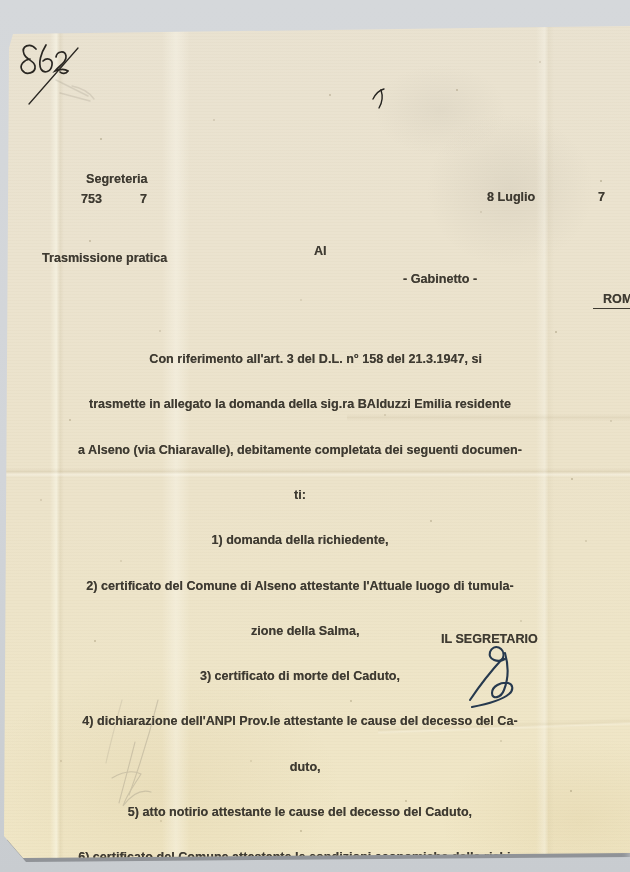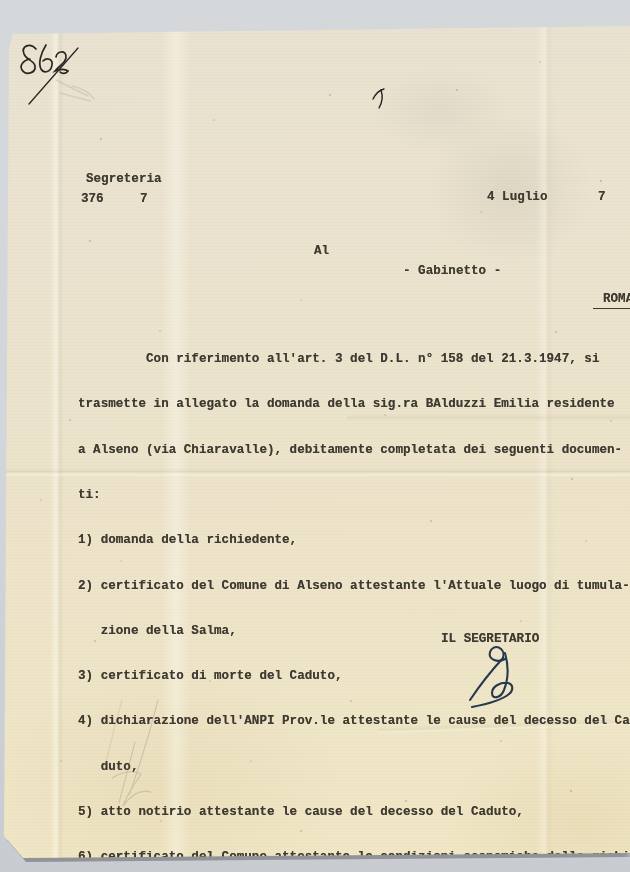--- a/index.html
+++ b/index.html
@@ -1,19 +1,20 @@
 <!DOCTYPE html>
 <html><head>
 <meta charset="utf-8">
 <style>
   html,body{margin:0;padding:0;background:#b9bdc1;}
   .page{
     position:relative;width:630px;height:872px;overflow:hidden;
     background:linear-gradient(180deg,#d5d8db 0%,#d2d5d9 55%,#c8ccd0 100%);
-    font-family:Liberation Mono, monospace;
+    font-family:Liberation Sans, sans-serif;
+    text-align:center;
   }
   .paper-shadow{
     position:absolute;inset:0;
     clip-path:polygon(15px 38px,630px 30px,630px 857px,26px 862px,7px 840px,12px 52px);
     background:rgba(75,78,82,.45);filter:blur(4px);
   }
   .paper{
     position:absolute;inset:0;
     clip-path:polygon(13px 34px,630px 26px,630px 853px,23px 858px,4px 836px,9px 48px);
     background:
@@ -43,21 +44,21 @@
   }
   #hdr-office{left:86px;top:172px;}
   #hdr-num{left:81px;top:192px;}
   #hdr-col{left:140px;top:192px;}
   #date-txt{left:487px;top:190px;}
   #date-col{left:598px;top:190px;}
   #subj1{left:42px;top:251px;}
   #subj2{left:42px;top:273px;}
   #rcpt-al{left:314px;top:244px;}
   #rcpt-name{left:349px;top:260px;}
-  #rcpt-office{left:403px;top:264px;}
+  #rcpt-office{left:403px;top:272px;}
   #rcpt-city{left:593px;top:292px;padding:0 4px 1px 10px;border-bottom:1.4px solid #3e3a31;}
   #body-block{left:78px;top:322px;}
   #signer-title{left:441px;top:632px;}
   .hand-svg{position:absolute;inset:0;width:630px;height:872px;pointer-events:none;}
 </style>
 </head>
 <body>
 
 <div class="page">
 
@@ -66,25 +67,26 @@
   <div class="paper">
 
     <div class="fold fold-v1"></div>
     <div class="fold fold-v2"></div>
     <div class="fold fold-v3"></div>
     <div class="fold crease-h1"></div>
     <div class="fold crease-h2"></div>
     <div class="fold crease-h3"></div>
 
     <div class="typed" id="hdr-office">Segreteria</div>
-    <div class="typed" id="hdr-num">376</div>
+    <div class="typed" id="hdr-num">753</div>
     <div class="typed" id="hdr-col">7</div>
-    <div class="typed" id="date-txt">4 Luglio</div>
+    <div class="typed" id="date-txt">8 Luglio</div>
     <div class="typed" id="date-col">7</div>
 
+    <div class="typed" id="subj1">Trasmissione pratica</div>
 
     <div class="typed" id="rcpt-al">Al</div>
     <div class="typed" id="rcpt-office">- Gabinetto -</div>
     <div class="typed" id="rcpt-city">ROMA</div>
 
     <div class="typed" id="body-block">
       <div>         Con riferimento all'art. 3 del D.L. n° 158 del 21.3.1947, si</div>
       <div>trasmette in allegato la domanda della sig.ra BAlduzzi Emilia residente</div>
       <div>a Alseno (via Chiaravalle), debitamente completata dei seguenti documen-</div>
       <div>ti:</div>

